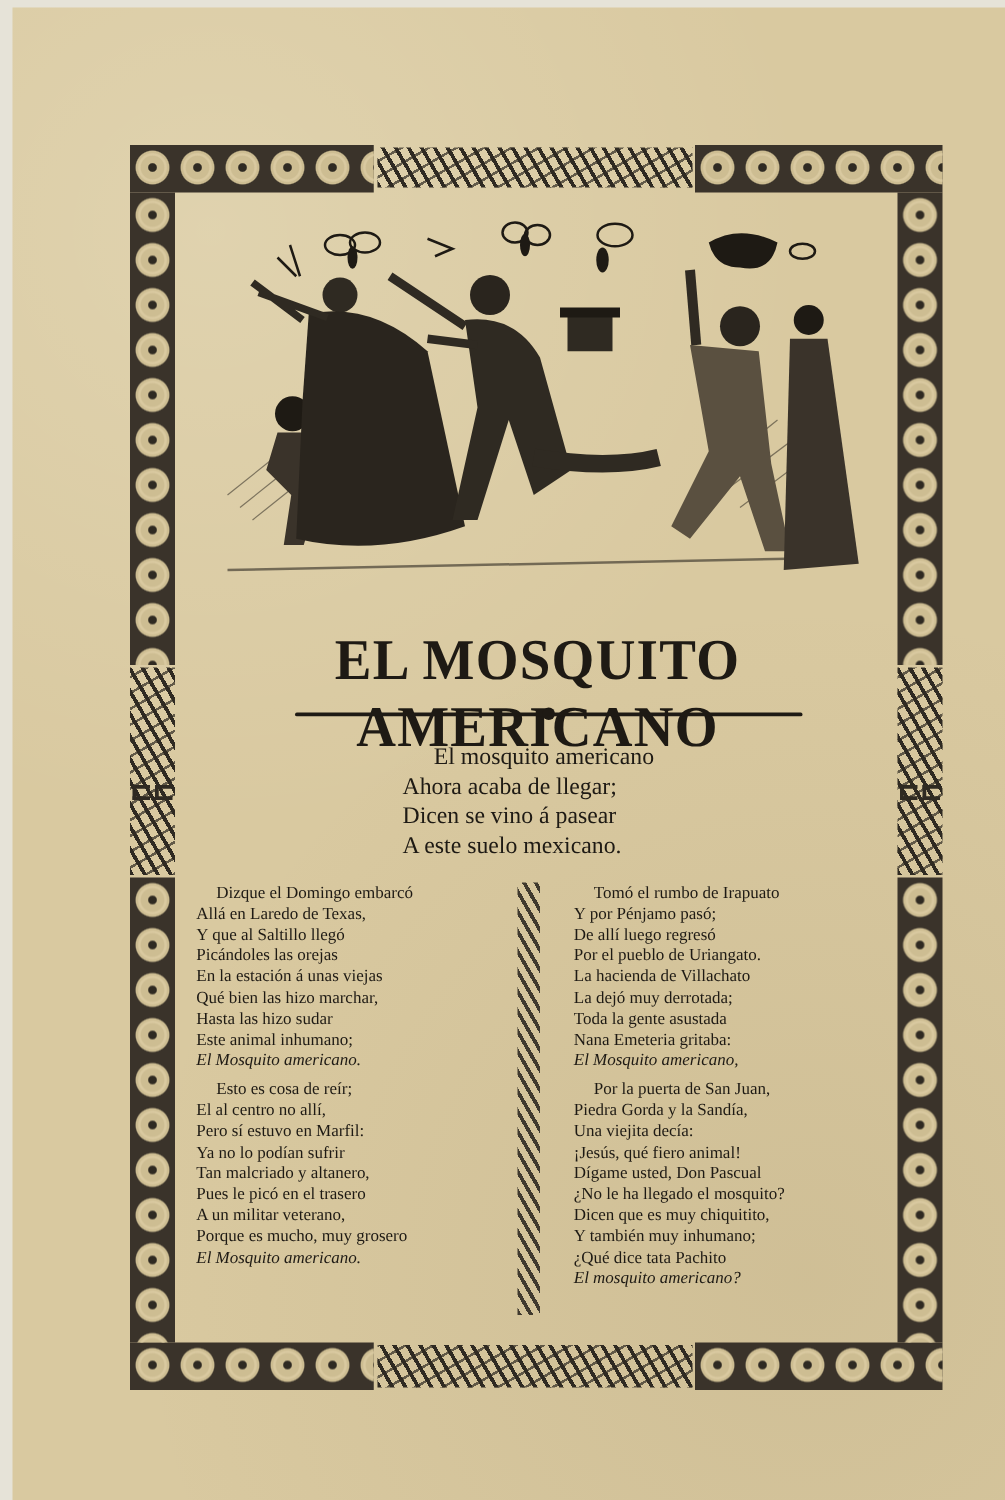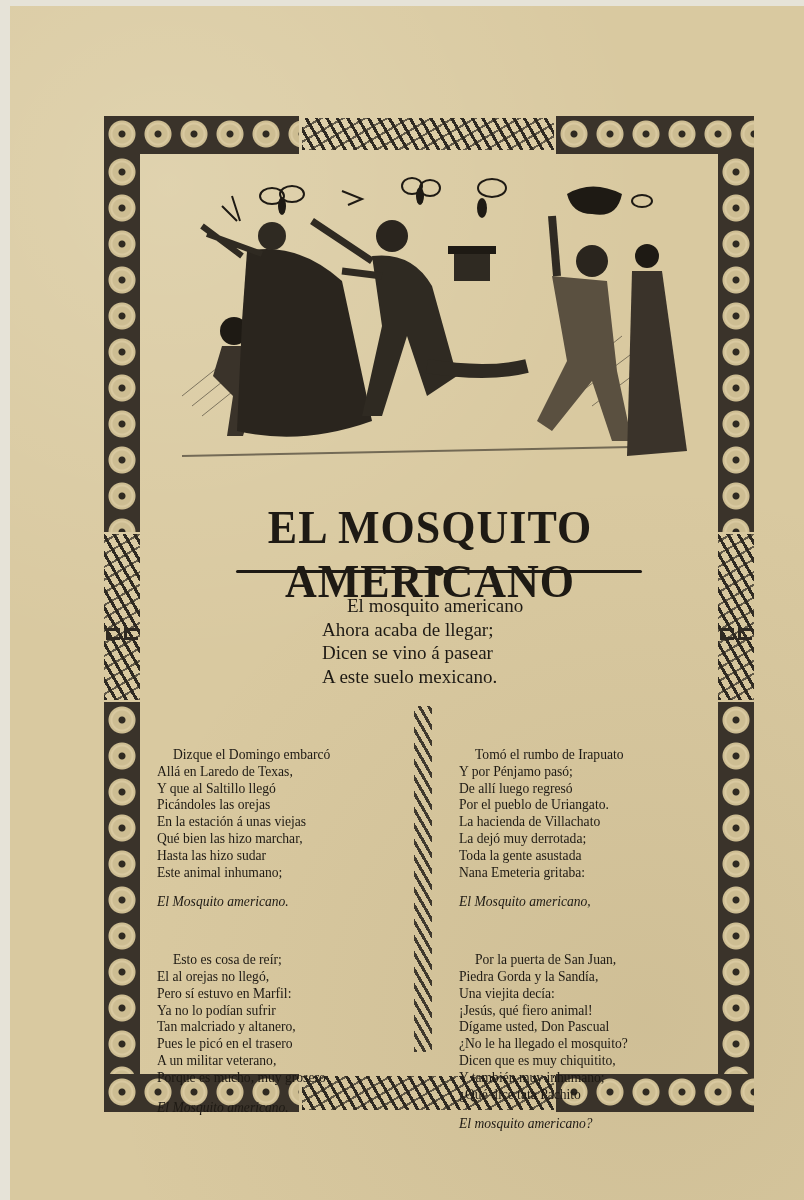--- a/index.html
+++ b/index.html
@@ -75,22 +75,22 @@
   }
   .intro div:first-child { padding-left:25px; }
 
   .col {
     position:absolute; top:706px; width:250px;
     font-family:"Liberation Serif", serif; font-size:13.6px; line-height:16.8px; color:#1e1a14;
   }
   .col.left { left:157px; }
   .col.right { left:459px; }
   .stanza { margin-bottom:6px; }
-  .stanza div:first-child { padding-left:16px;margin-top:41px; }
-  .stanza .refrain { font-style:italic;margin-top:13px; }
+  .stanza div:first-child { padding-left:16px; }
+  .stanza .refrain { font-style:italic; }
   .divider {
     position:absolute; left:414px; top:706px; width:18px; height:346px;
     background-image:repeating-linear-gradient(60deg, #2f2a22 0 3px, transparent 3px 8px);
     opacity:0.9;
   }
 </style>
 </head>
 <body>
 
 <div class="sheet"></div>
@@ -188,21 +188,21 @@
     <div>Y que al Saltillo llegó</div>
     <div>Picándoles las orejas</div>
     <div>En la estación á unas viejas</div>
     <div>Qué bien las hizo marchar,</div>
     <div>Hasta las hizo sudar</div>
     <div>Este animal inhumano;</div>
     <div class="refrain">El Mosquito americano.</div>
   </div>
   <div class="stanza">
     <div>Esto es cosa de reír;</div>
-    <div>El al orejas no llegó,</div>
+    <div>El al centro no allí,</div>
     <div>Pero sí estuvo en Marfil:</div>
     <div>Ya no lo podían sufrir</div>
     <div>Tan malcriado y altanero,</div>
     <div>Pues le picó en el trasero</div>
     <div>A un militar veterano,</div>
     <div>Porque es mucho, muy grosero</div>
     <div class="refrain">El Mosquito americano.</div>
   </div>
 </div>
 

